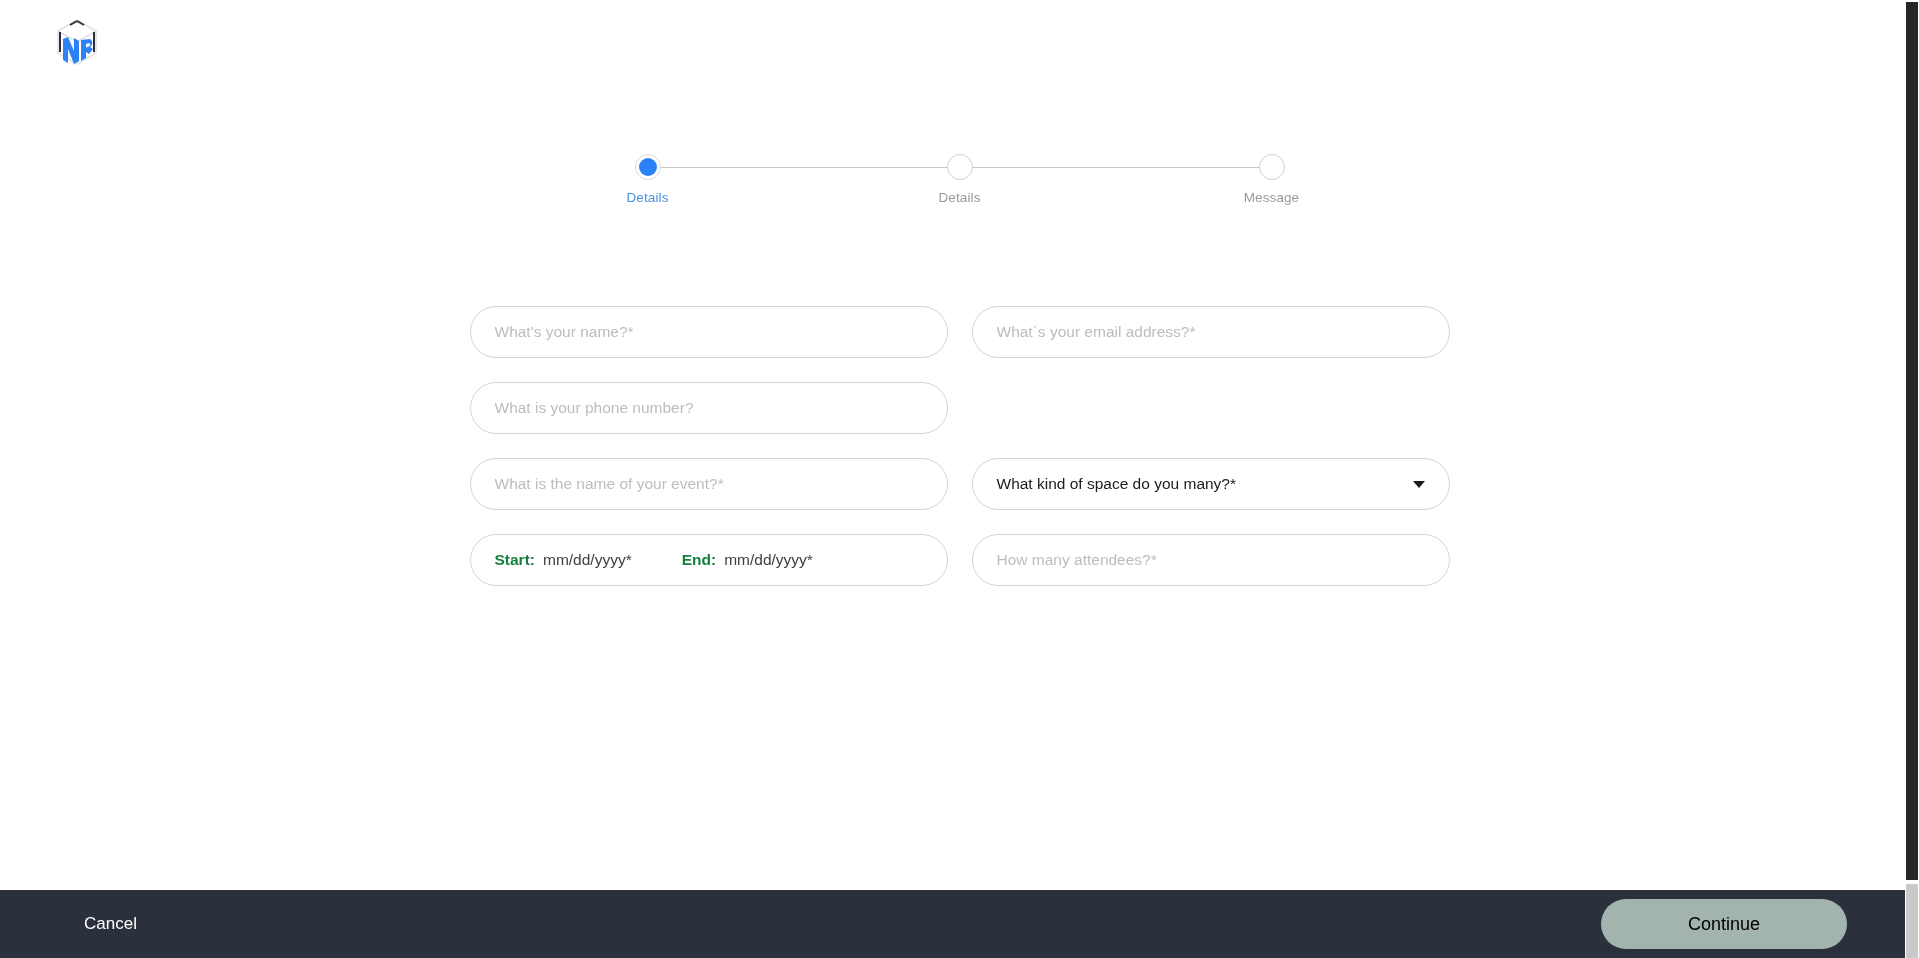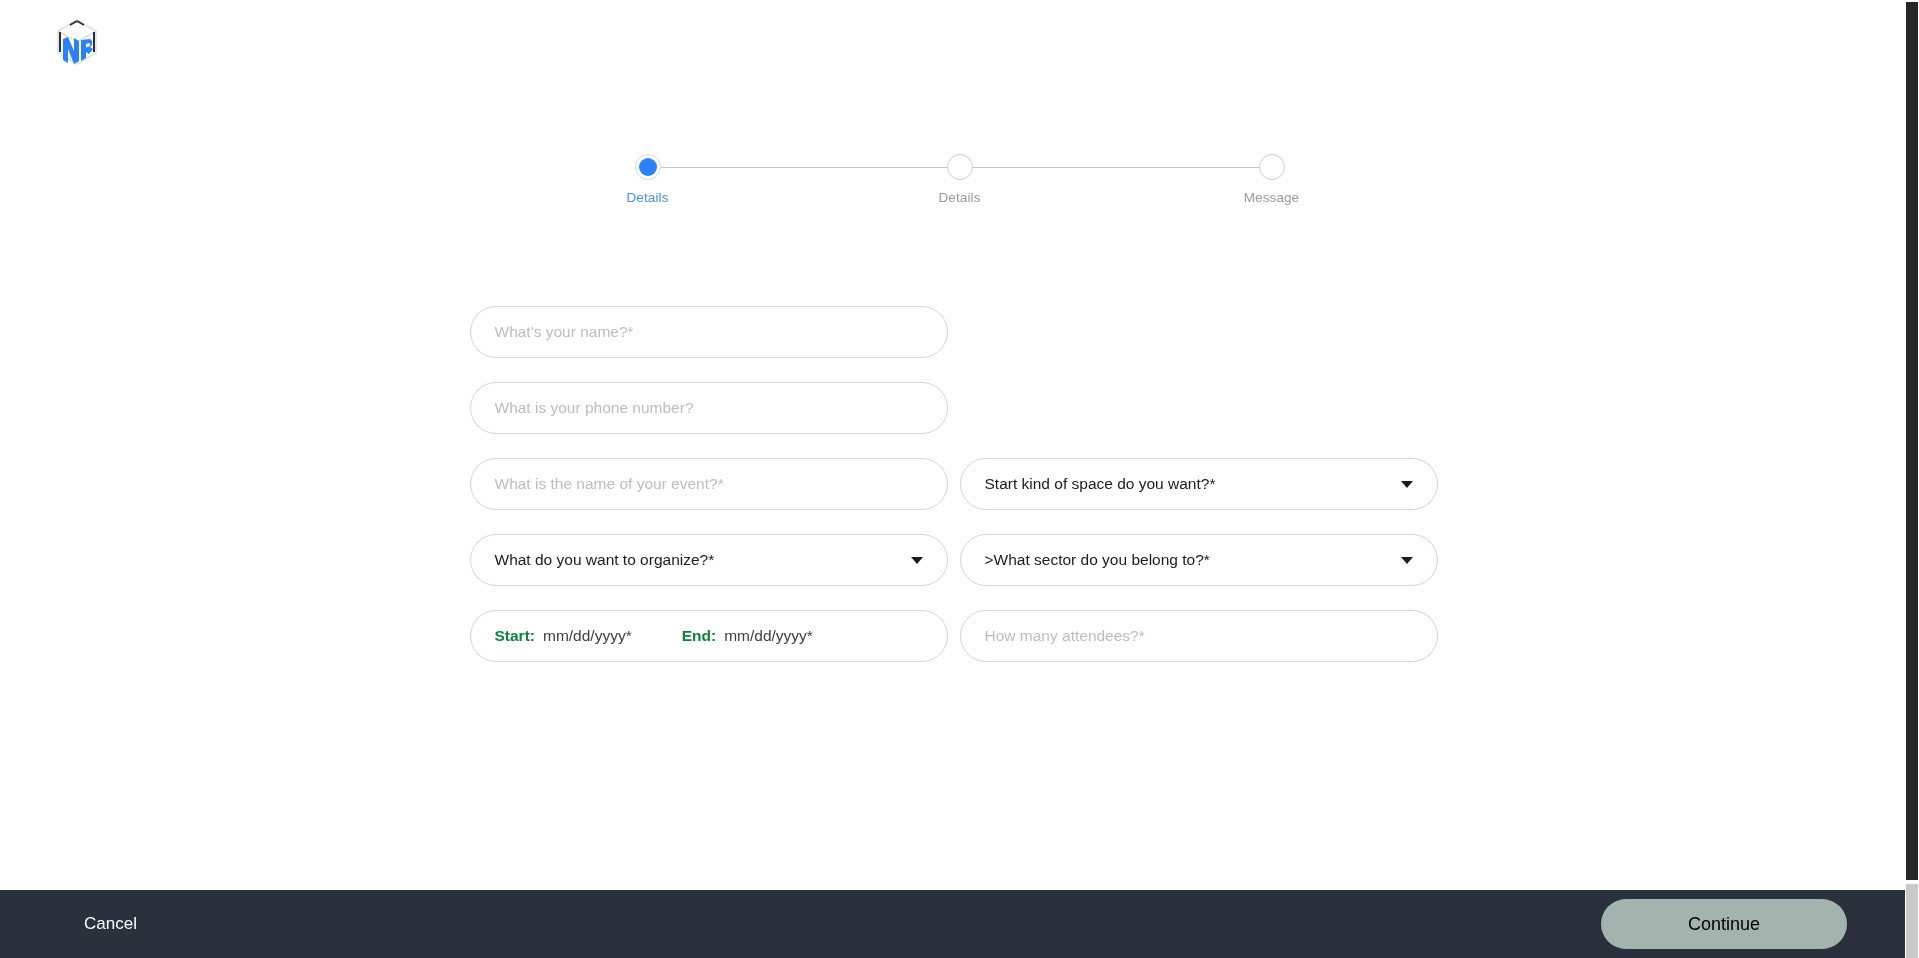--- a/index.html
+++ b/index.html
@@ -98,21 +98,21 @@
   
   .form {
     position: absolute;
     left: 50%;
     transform: translateX(-50%);
     top: 306px;
     width: 980px;
   }
   .row {
     display: flex;
-    gap: 12px;
+    gap: 24px;
     margin-bottom: 24px;
   }
   .cell { width: 478px; }
 
   .pill {
     width: 100%;
     height: 52px;
     border: 1px solid #d3d6d5;
     border-radius: 26px;
     background: #ffffff;
@@ -268,54 +268,43 @@
       </div>
     </div>
   </div>
 
   <div class="form">
 
     <div class="row">
       <div class="cell">
         <input class="pill" type="text" placeholder="What's your name?*" style="">
       </div>
+      <div class="cell">
+        <input class="pill" type="text" placeholder="What´s your email address?*" style="">
+      </div>
     </div>
 
     <div class="row">
       <div class="cell">
         <input class="pill" type="text" placeholder="What is your phone number?" style="">
       </div>
     </div>
 
     <div class="row">
       <div class="cell">
         <input class="pill" type="text" placeholder="What is the name of your event?*" style="">
       </div>
       <div class="cell">
         <div class="pill select-pill">
-          <span class="select-text">Start kind of space do you want?*</span>
+          <span class="select-text">What kind of space do you many?*</span>
           <span class="caret"></span>
         </div>
       </div>
     </div>
 
-    <div class="row">
-      <div class="cell">
-        <div class="pill select-pill">
-          <span class="select-text">What do you want to organize?*</span>
-          <span class="caret"></span>
-        </div>
-      </div>
-      <div class="cell">
-        <div class="pill select-pill">
-          <span class="select-text">&gt;What sector do you belong to?*</span>
-          <span class="caret"></span>
-        </div>
-      </div>
-    </div>
 
     <div class="row">
       <div class="cell">
         <div class="pill date-pill">
           <span class="date-label">Start:</span>
           <span class="date-ph">mm/dd/yyyy*</span>
           <span class="date-gap"></span>
           <span class="date-label">End:</span>
           <span class="date-ph">mm/dd/yyyy*</span>
         </div>

